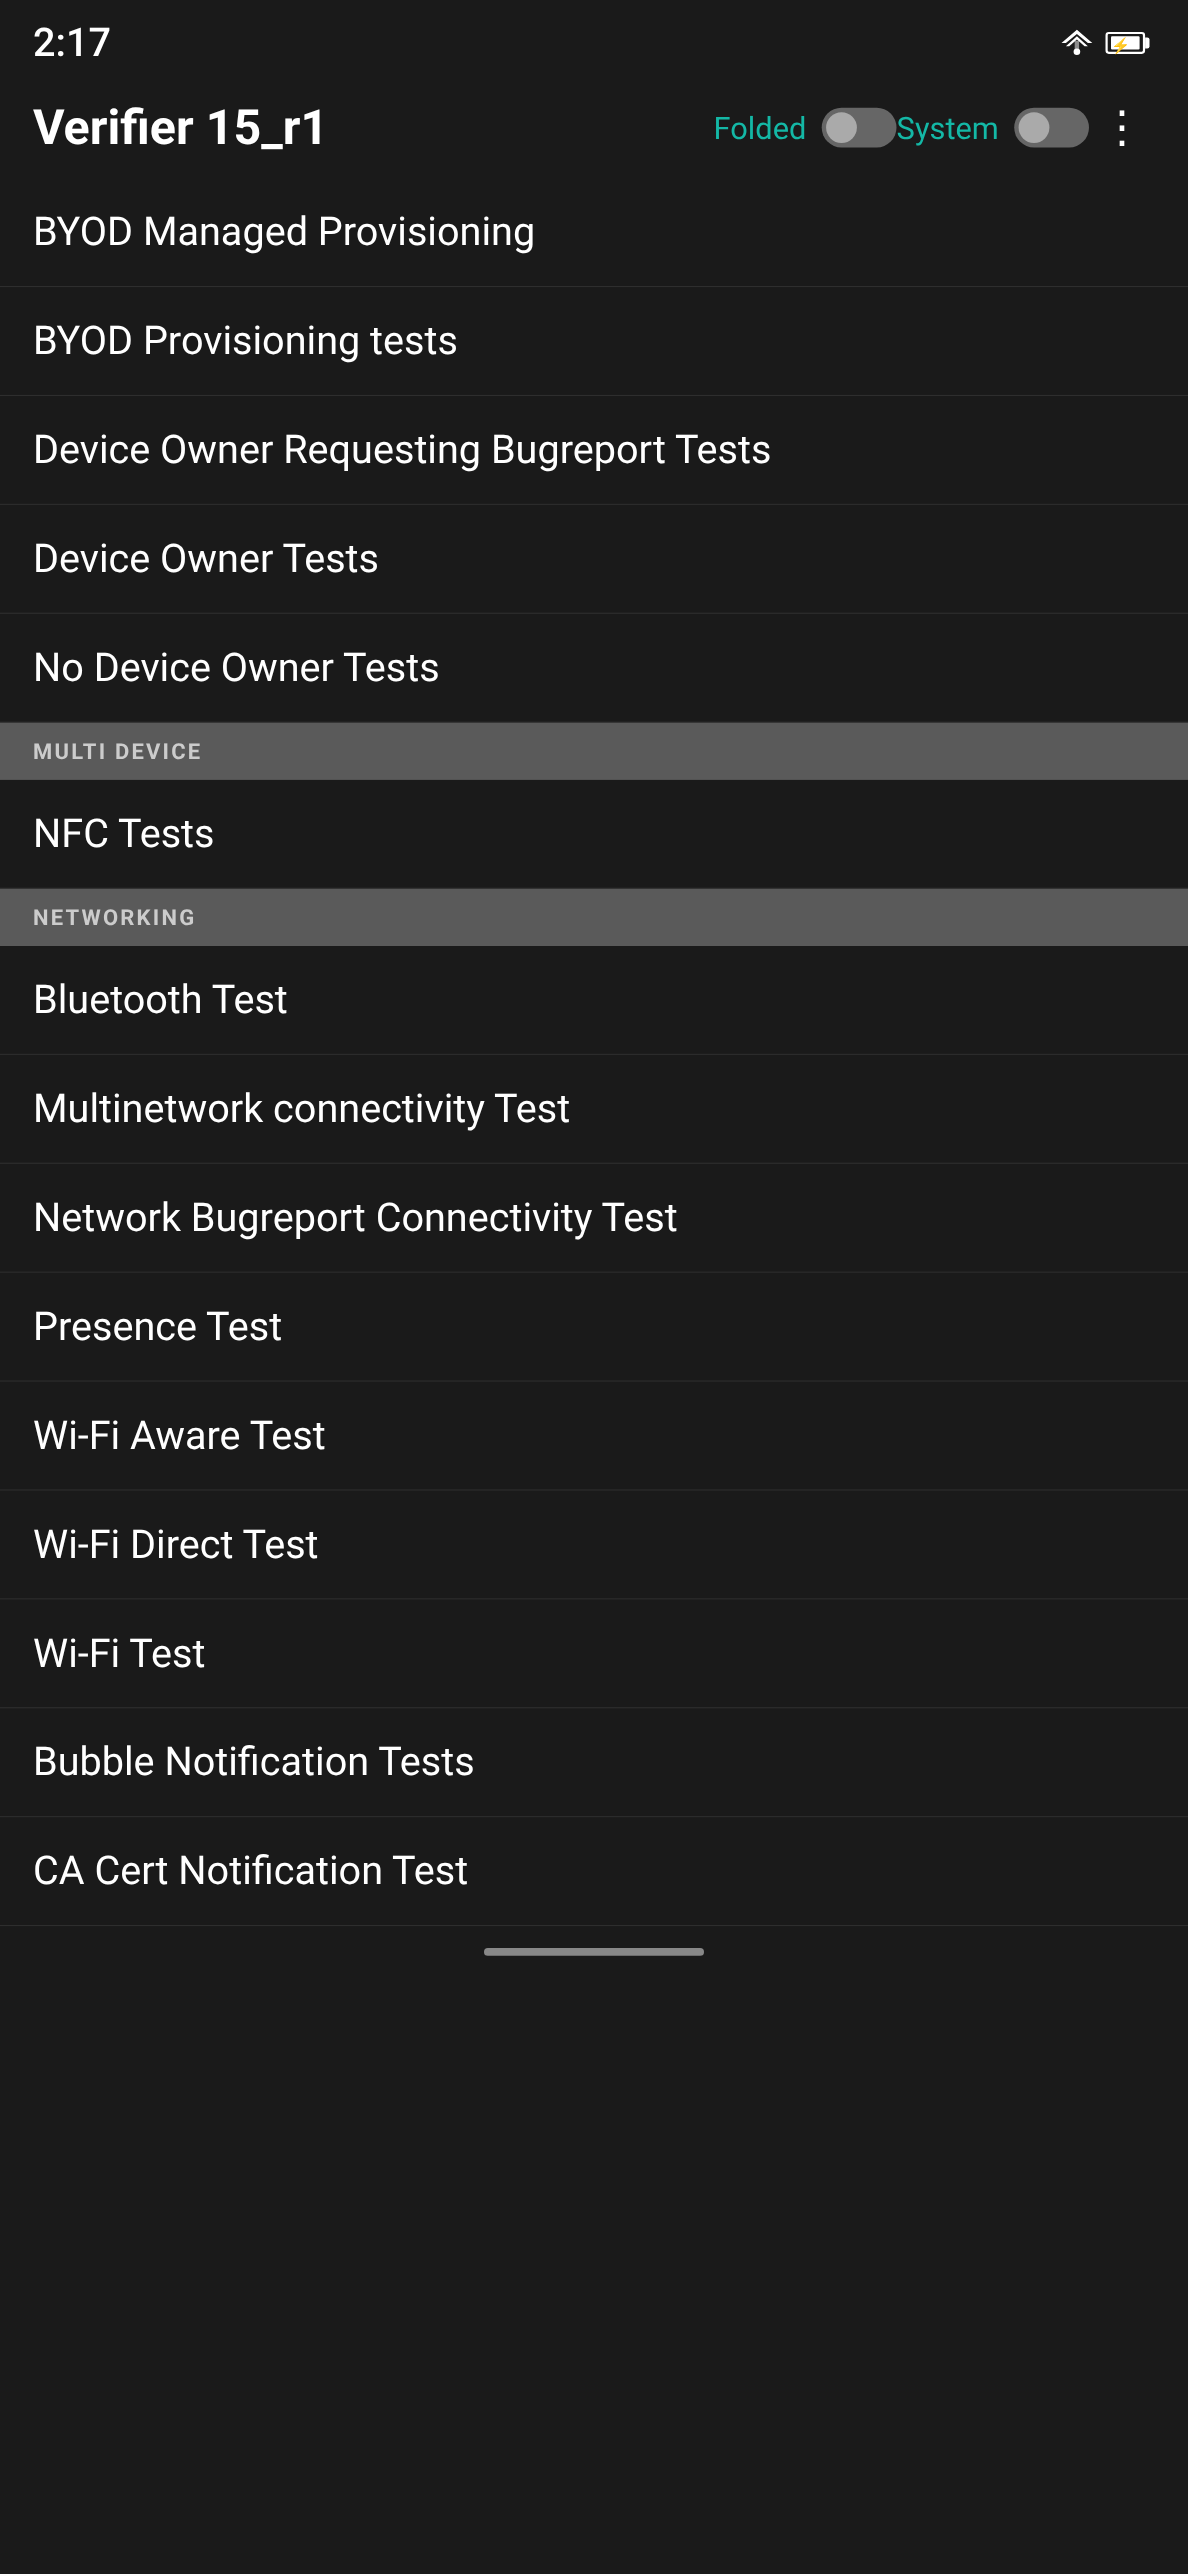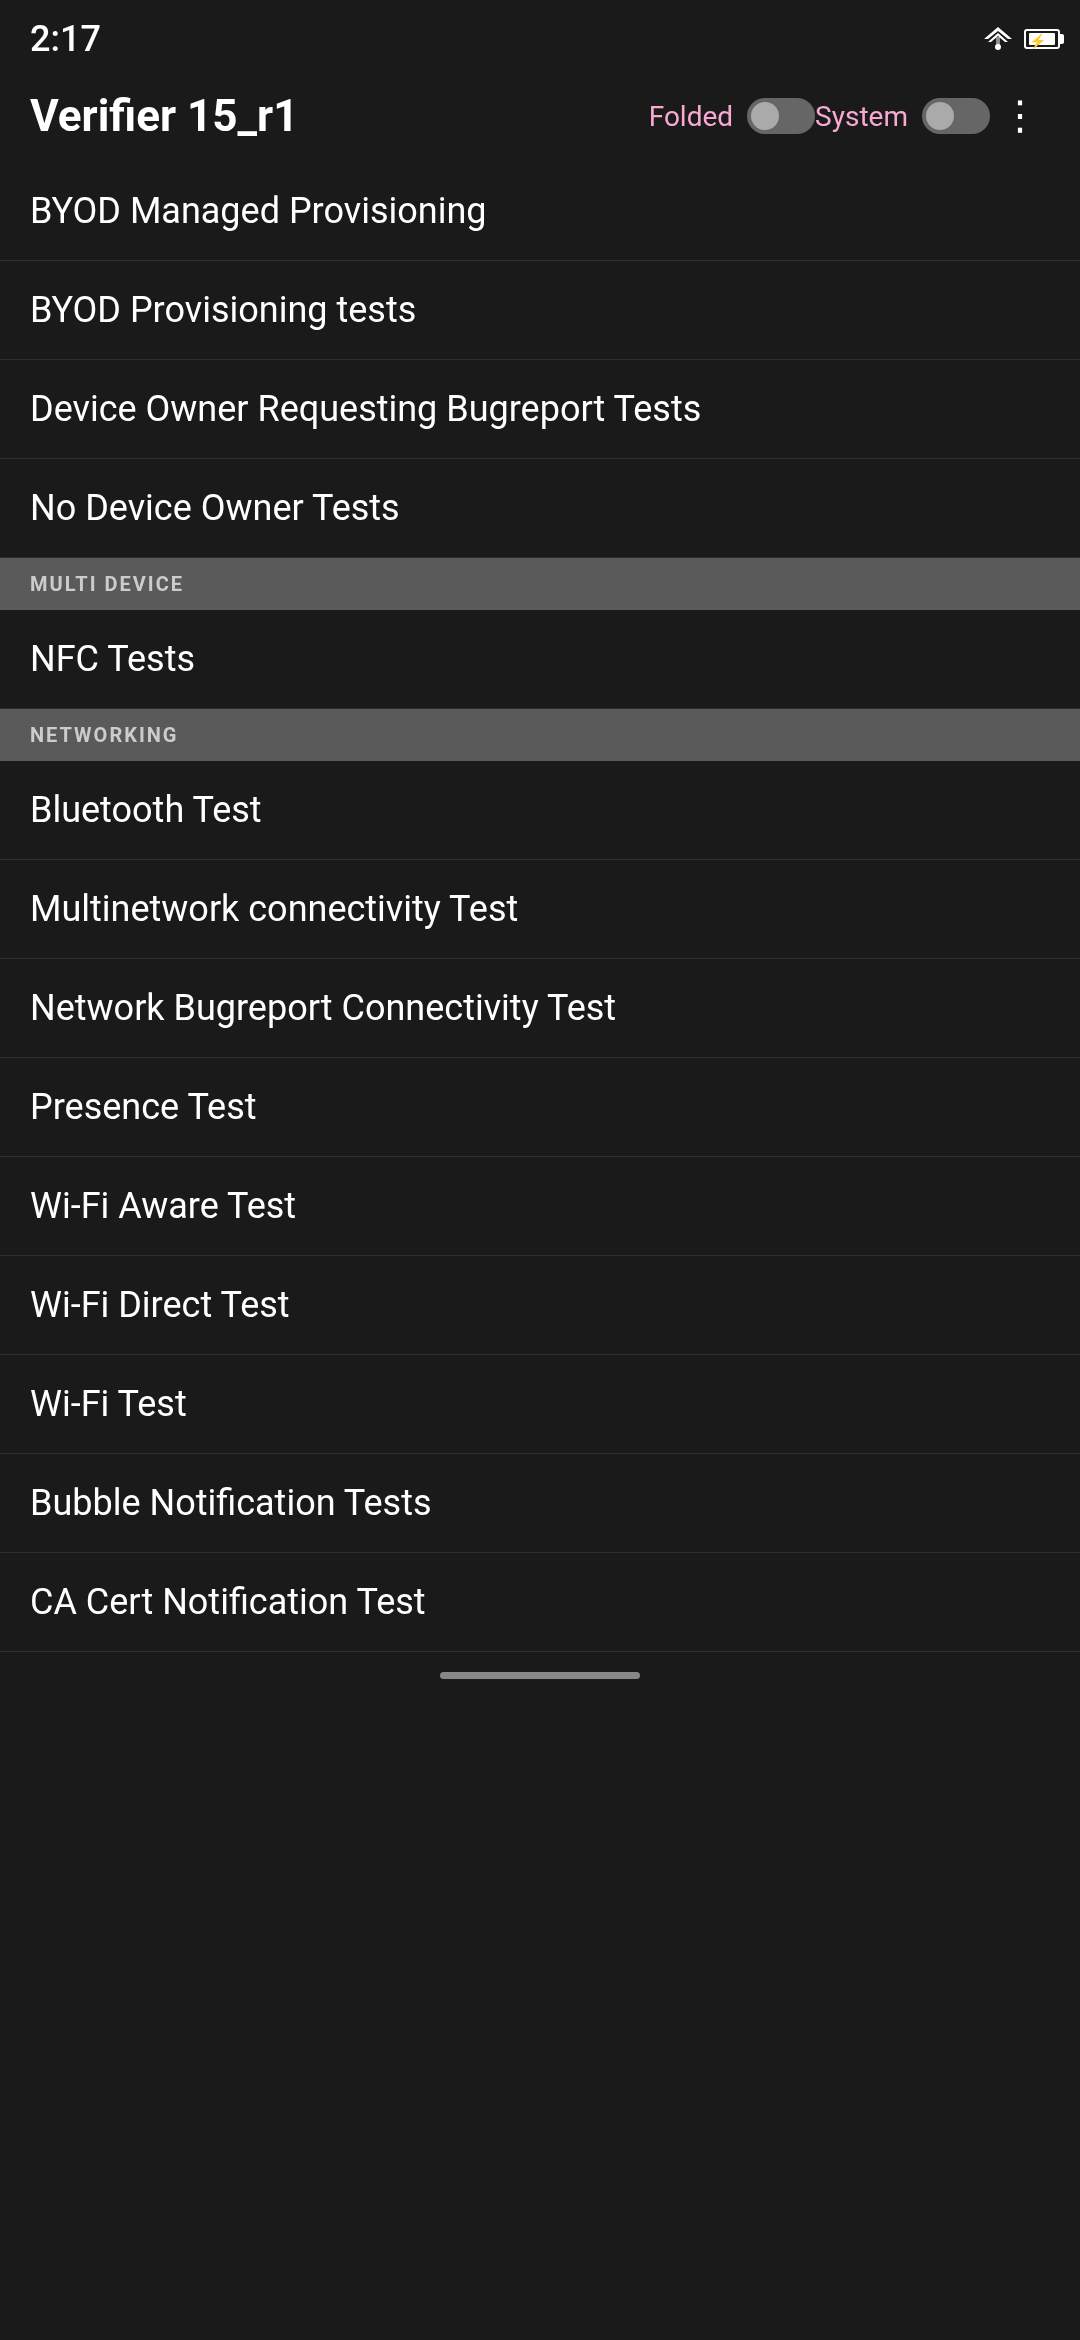--- a/index.html
+++ b/index.html
@@ -17,21 +17,21 @@
       max-width: 1080px;
       margin: 0 auto;
       min-height: 2340px;
       position: relative;
     }
 
     .status-bar {
       display: flex;
       justify-content: space-between;
       align-items: center;
-      padding: 18px 20px 10px 30px;
+      padding: 18px 39px 10px 30px;
       height: 70px;
     }
 
     .status-time {
       font-size: 36px;
       font-weight: 500;
       color: #ffffff;
     }
 
     .status-icons {
@@ -91,21 +91,21 @@
     }
 
     .toggle-group {
       display: flex;
       align-items: center;
       gap: 14px;
     }
 
     .toggle-label {
       font-size: 28px;
-      color: #f9a8d4;
+      color: #14b8a6;
     }
 
     .toggle-switch {
       width: 68px;
       height: 36px;
       background: #666666;
       border-radius: 18px;
       position: relative;
       cursor: pointer;
     }
@@ -210,20 +210,23 @@
 <div class="list-item">
       <span class="list-item-text">BYOD Managed Provisioning</span>
     </div>
     <div class="list-item">
       <span class="list-item-text">BYOD Provisioning tests</span>
     </div>
     <div class="list-item">
       <span class="list-item-text">Device Owner Requesting Bugreport Tests</span>
     </div>
     <div class="list-item">
+      <span class="list-item-text">Device Owner Tests</span>
+    </div>
+    <div class="list-item">
       <span class="list-item-text">No Device Owner Tests</span>
     </div>
     <div class="section-header">
       <span class="section-header-text">MULTI DEVICE</span>
     </div>
     <div class="list-item">
       <span class="list-item-text">NFC Tests</span>
     </div>
     <div class="section-header">
       <span class="section-header-text">NETWORKING</span>

